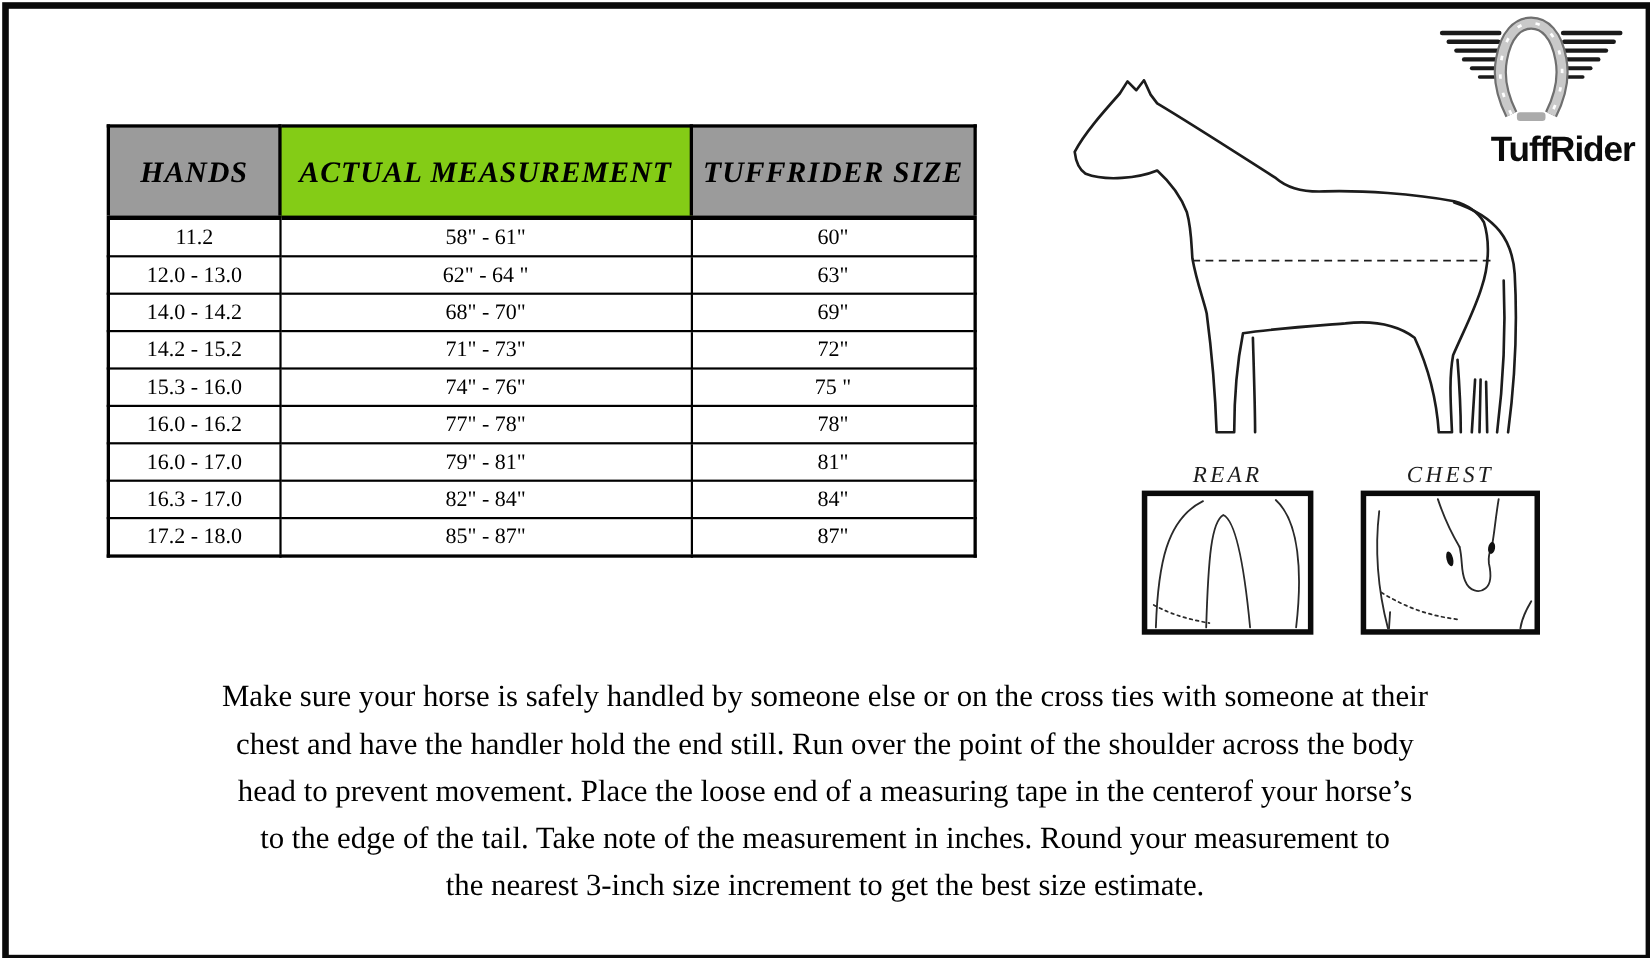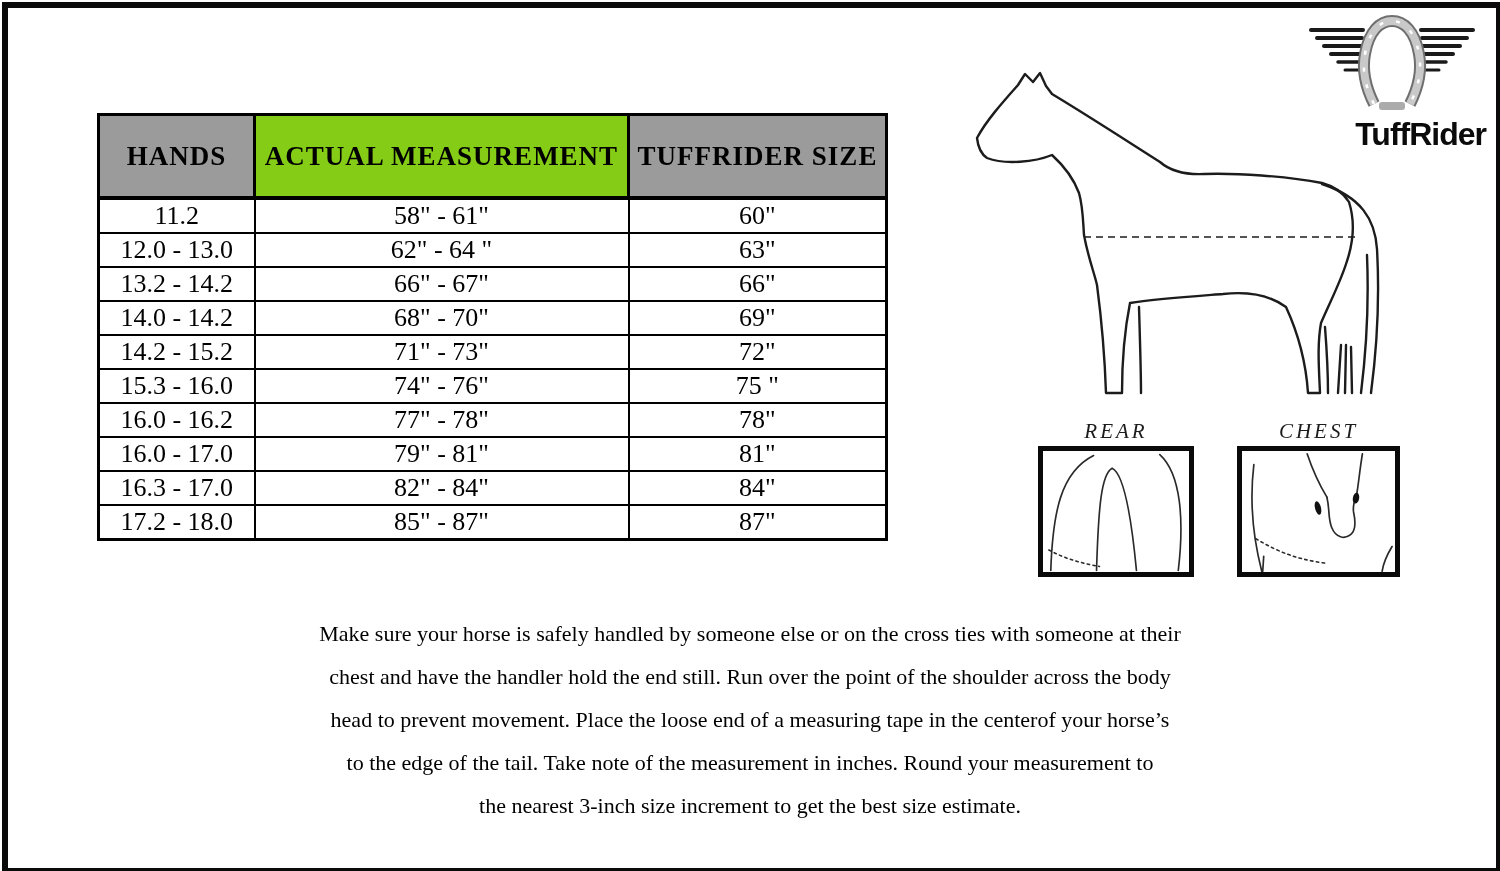--- a/index.html
+++ b/index.html
@@ -15,25 +15,25 @@
   .sizing-table {
     position:absolute; left:97px; top:113px;
     border-collapse:collapse; border:3px solid #000;
     table-layout:fixed;
   }
   .sizing-table col.c-hands { width:156px; }
   .sizing-table col.c-meas  { width:374px; }
   .sizing-table col.c-size  { width:258px; }
   .sizing-table th {
     height:78px; border:3px solid #000; border-bottom:4px solid #000;
-    font-size:27px; font-weight:bold; letter-spacing:1px; text-align:center;
+    font-size:27px; font-weight:bold; letter-spacing:1px; text-align:center;font-style:italic;
   }
   .sizing-table td {
     height:32px; border:2px solid #000; text-align:center;
-    font-size:26px; padding:0 4px;
+    font-size:20px; padding:0 4px;
   }
   
   .logo { position:absolute; left:1298px; top:14px; width:188px; text-align:center; }
   .logo .brand {
     font-family:"Liberation Sans", sans-serif; font-weight:bold;
     font-size:32px; letter-spacing:-1px; color:#0b0b0b; margin-top:-2px; text-align:right;
   }
   
   .horse-wrap { position:absolute; left:955px; top:45px; }
   
@@ -41,21 +41,21 @@
     position:absolute; text-align:center; font-style:italic;
     font-size:21px; letter-spacing:3px; color:#1c1c1c;
   }
   .inset-box {
     position:absolute; box-sizing:border-box; border:5px solid #0a0a0a; background:#fff;
   }
   
   .instructions { position:absolute; left:0; top:612px; width:1500px; }
   .instructions .line {
     text-align:center; white-space:nowrap;
-    font-size:22px; line-height:43px; color:#000;
+    font-size:28px; line-height:43px; color:#000;
   }
 </style>
 </head>
 <body>
 
 <div id="canvas">
 
   <div class="frame"></div>
 
   <table class="sizing-table">
@@ -74,25 +74,20 @@
     <tbody>
         <tr>
           <td>11.2</td>
           <td>58" - 61"</td>
           <td>60"</td>
         </tr>
         <tr>
           <td>12.0 - 13.0</td>
           <td>62" - 64 "</td>
           <td>63"</td>
-        </tr>
-        <tr>
-          <td>13.2 - 14.2</td>
-          <td>66" - 67"</td>
-          <td>66"</td>
         </tr>
         <tr>
           <td>14.0 - 14.2</td>
           <td>68" - 70"</td>
           <td>69"</td>
         </tr>
         <tr>
           <td>14.2 - 15.2</td>
           <td>71" - 73"</td>
           <td>72"</td>

